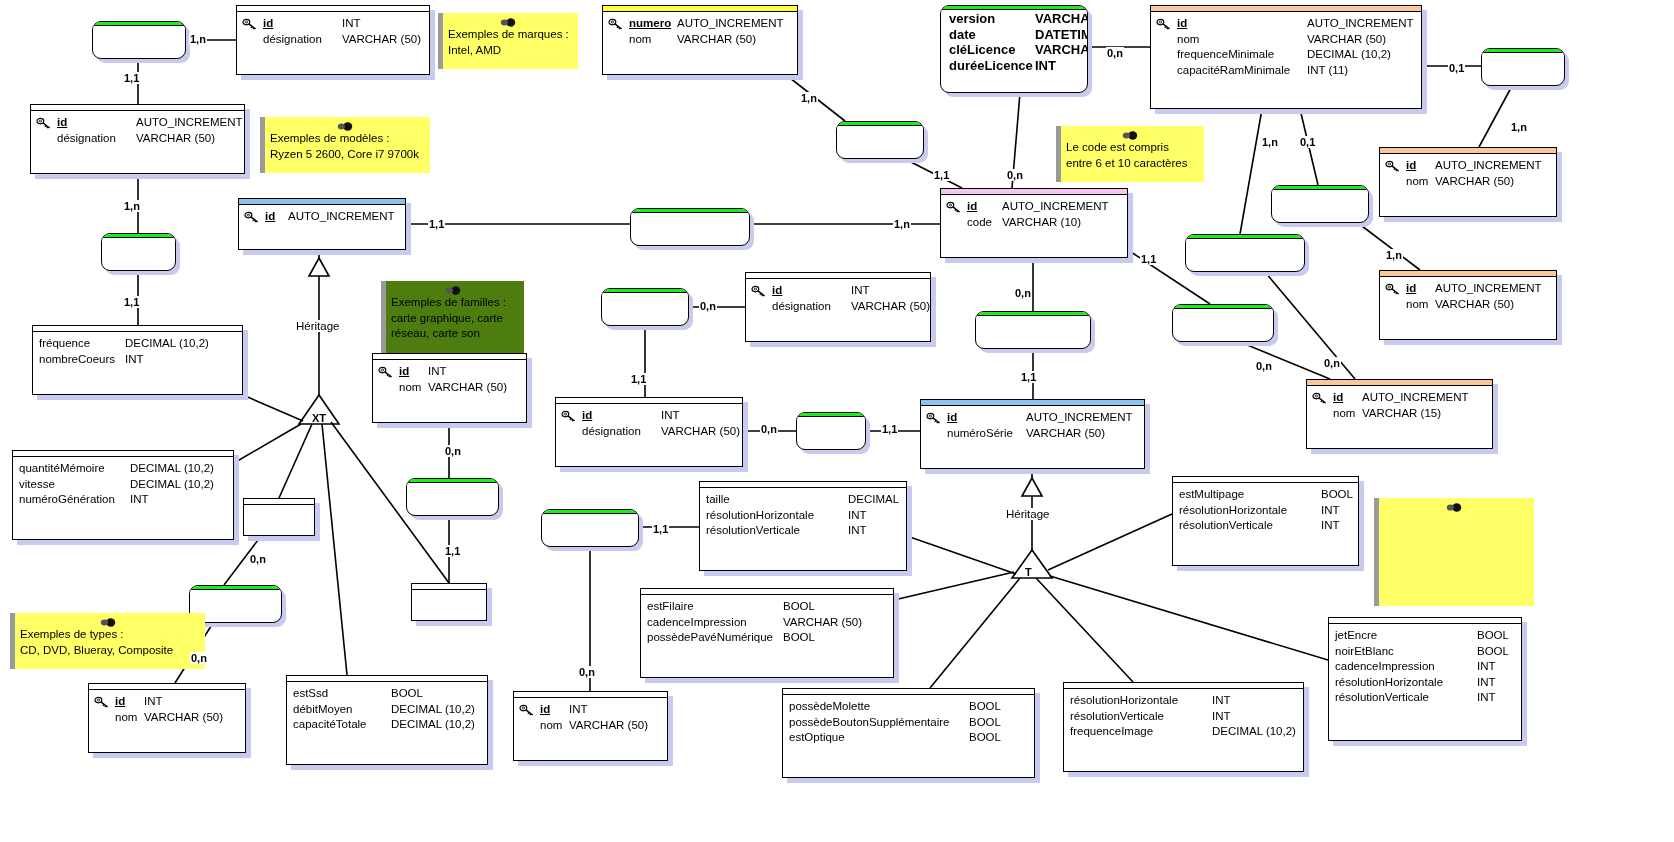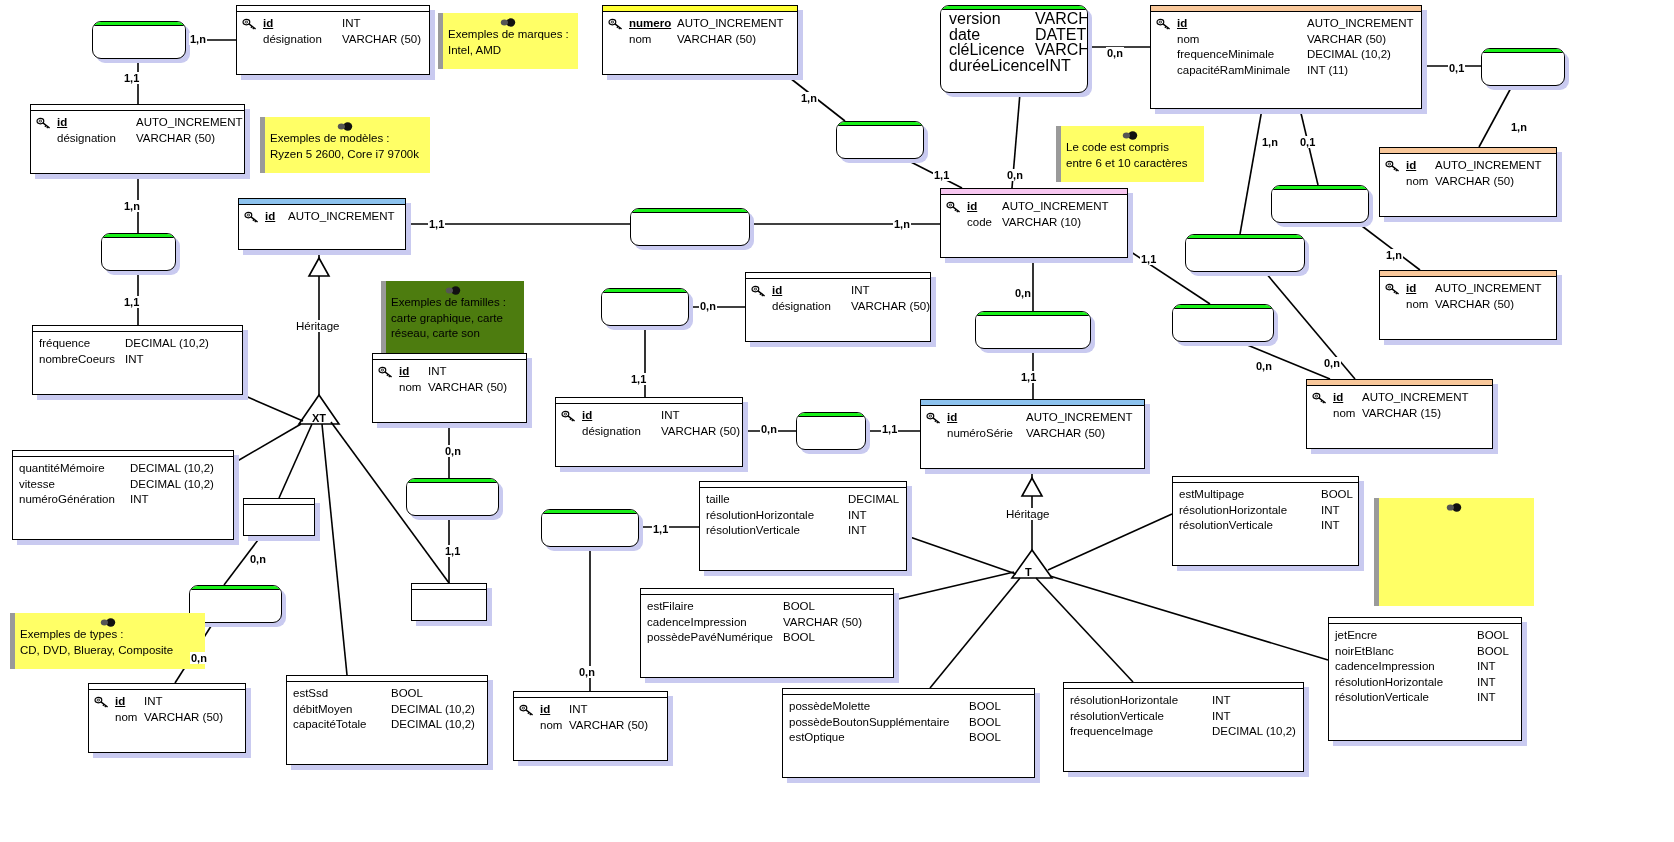--- a/index.html
+++ b/index.html
@@ -19,21 +19,21 @@
   .attr.pk .an{font-weight:bold;text-decoration:underline;}
 
   .keyicon{position:absolute;left:5px;top:5px;width:16px;height:13px;}
 
   
   .rel{position:absolute;box-sizing:border-box;border:1.5px solid #000;border-radius:9px;
        background:#fff;box-shadow:4px 4px 0 0 #c9caf0;overflow:hidden;}
   .rel .rhead{background:#18f018;text-align:center;font-weight:bold;font-size:11.5px;
        color:#000;padding:1px 8px 2px 8px;border-bottom:1.5px solid #000;white-space:nowrap;}
   .rel .rbody{background:#fff;min-height:11px;padding:1px 8px;}
-  .rel .rbody .attr{font-size:16px;line-height:15.5px;}
+  .rel .rbody .attr{font-size:13px;line-height:15.5px;font-weight:bold;}
 
   
   .note{position:absolute;background:#ffff66;box-sizing:border-box;
         padding:14px 8px 6px 10px;font-size:11.5px;line-height:15.5px;color:#000;}
   .note .pin{position:absolute;top:3px;left:50%;margin-left:-9px;width:18px;height:9px;}
   .note .shade{position:absolute;left:0;top:0;width:5px;height:100%;background:#9a9a9a;}
   .note .ntxt{position:relative;white-space:pre-line;}
 
   
   .card{position:absolute;font-size:11px;font-weight:bold;color:#000;white-space:nowrap;

